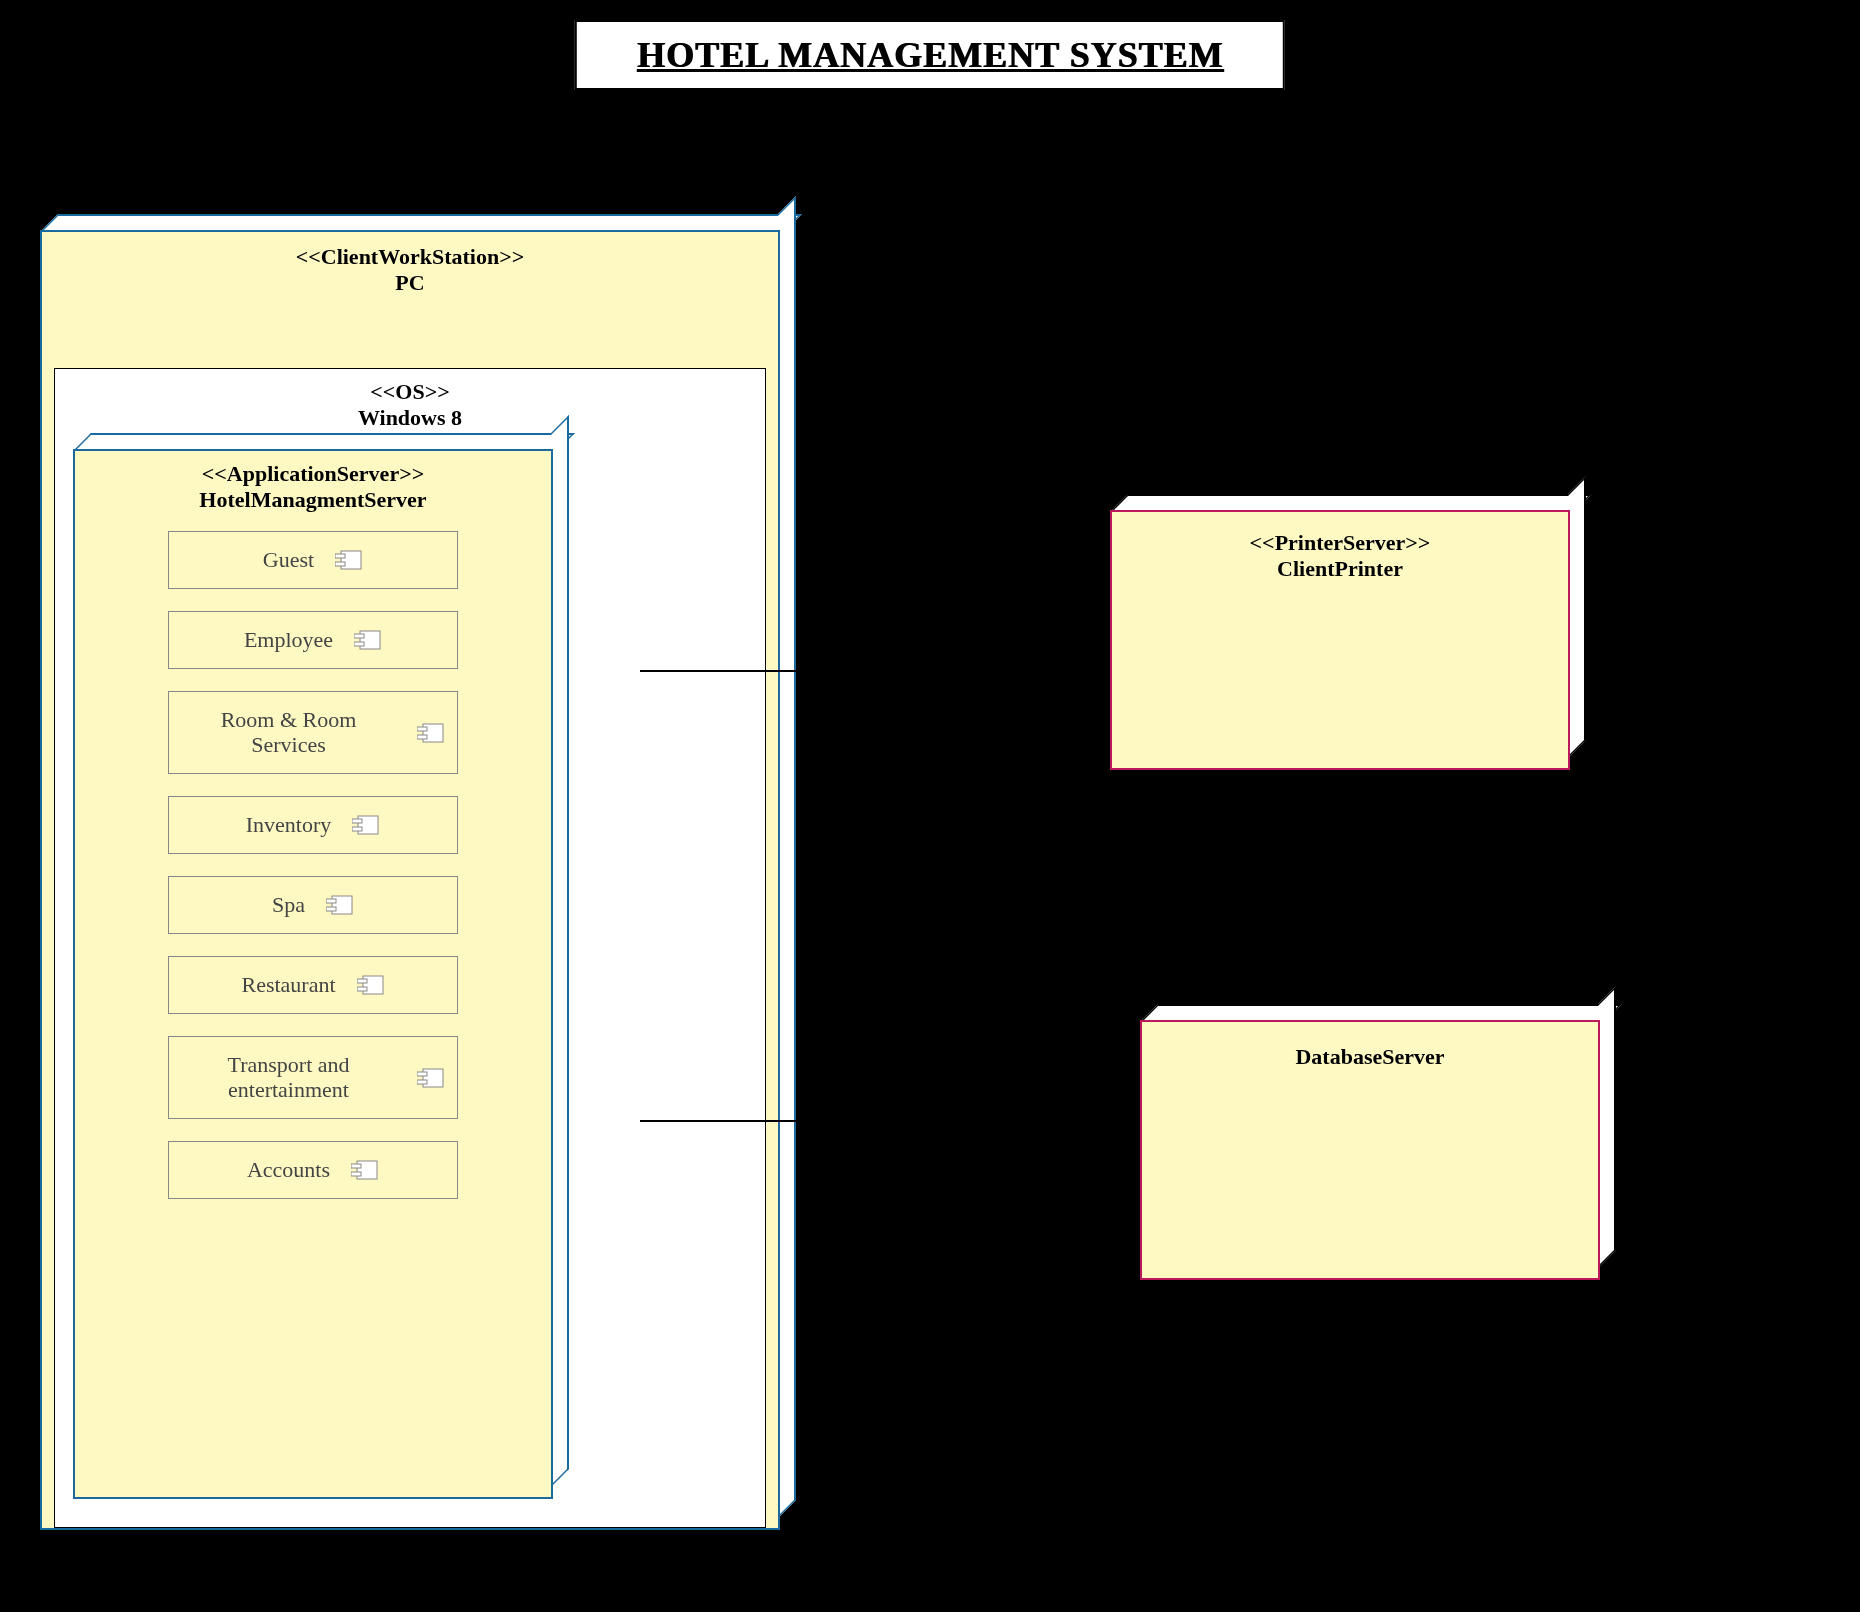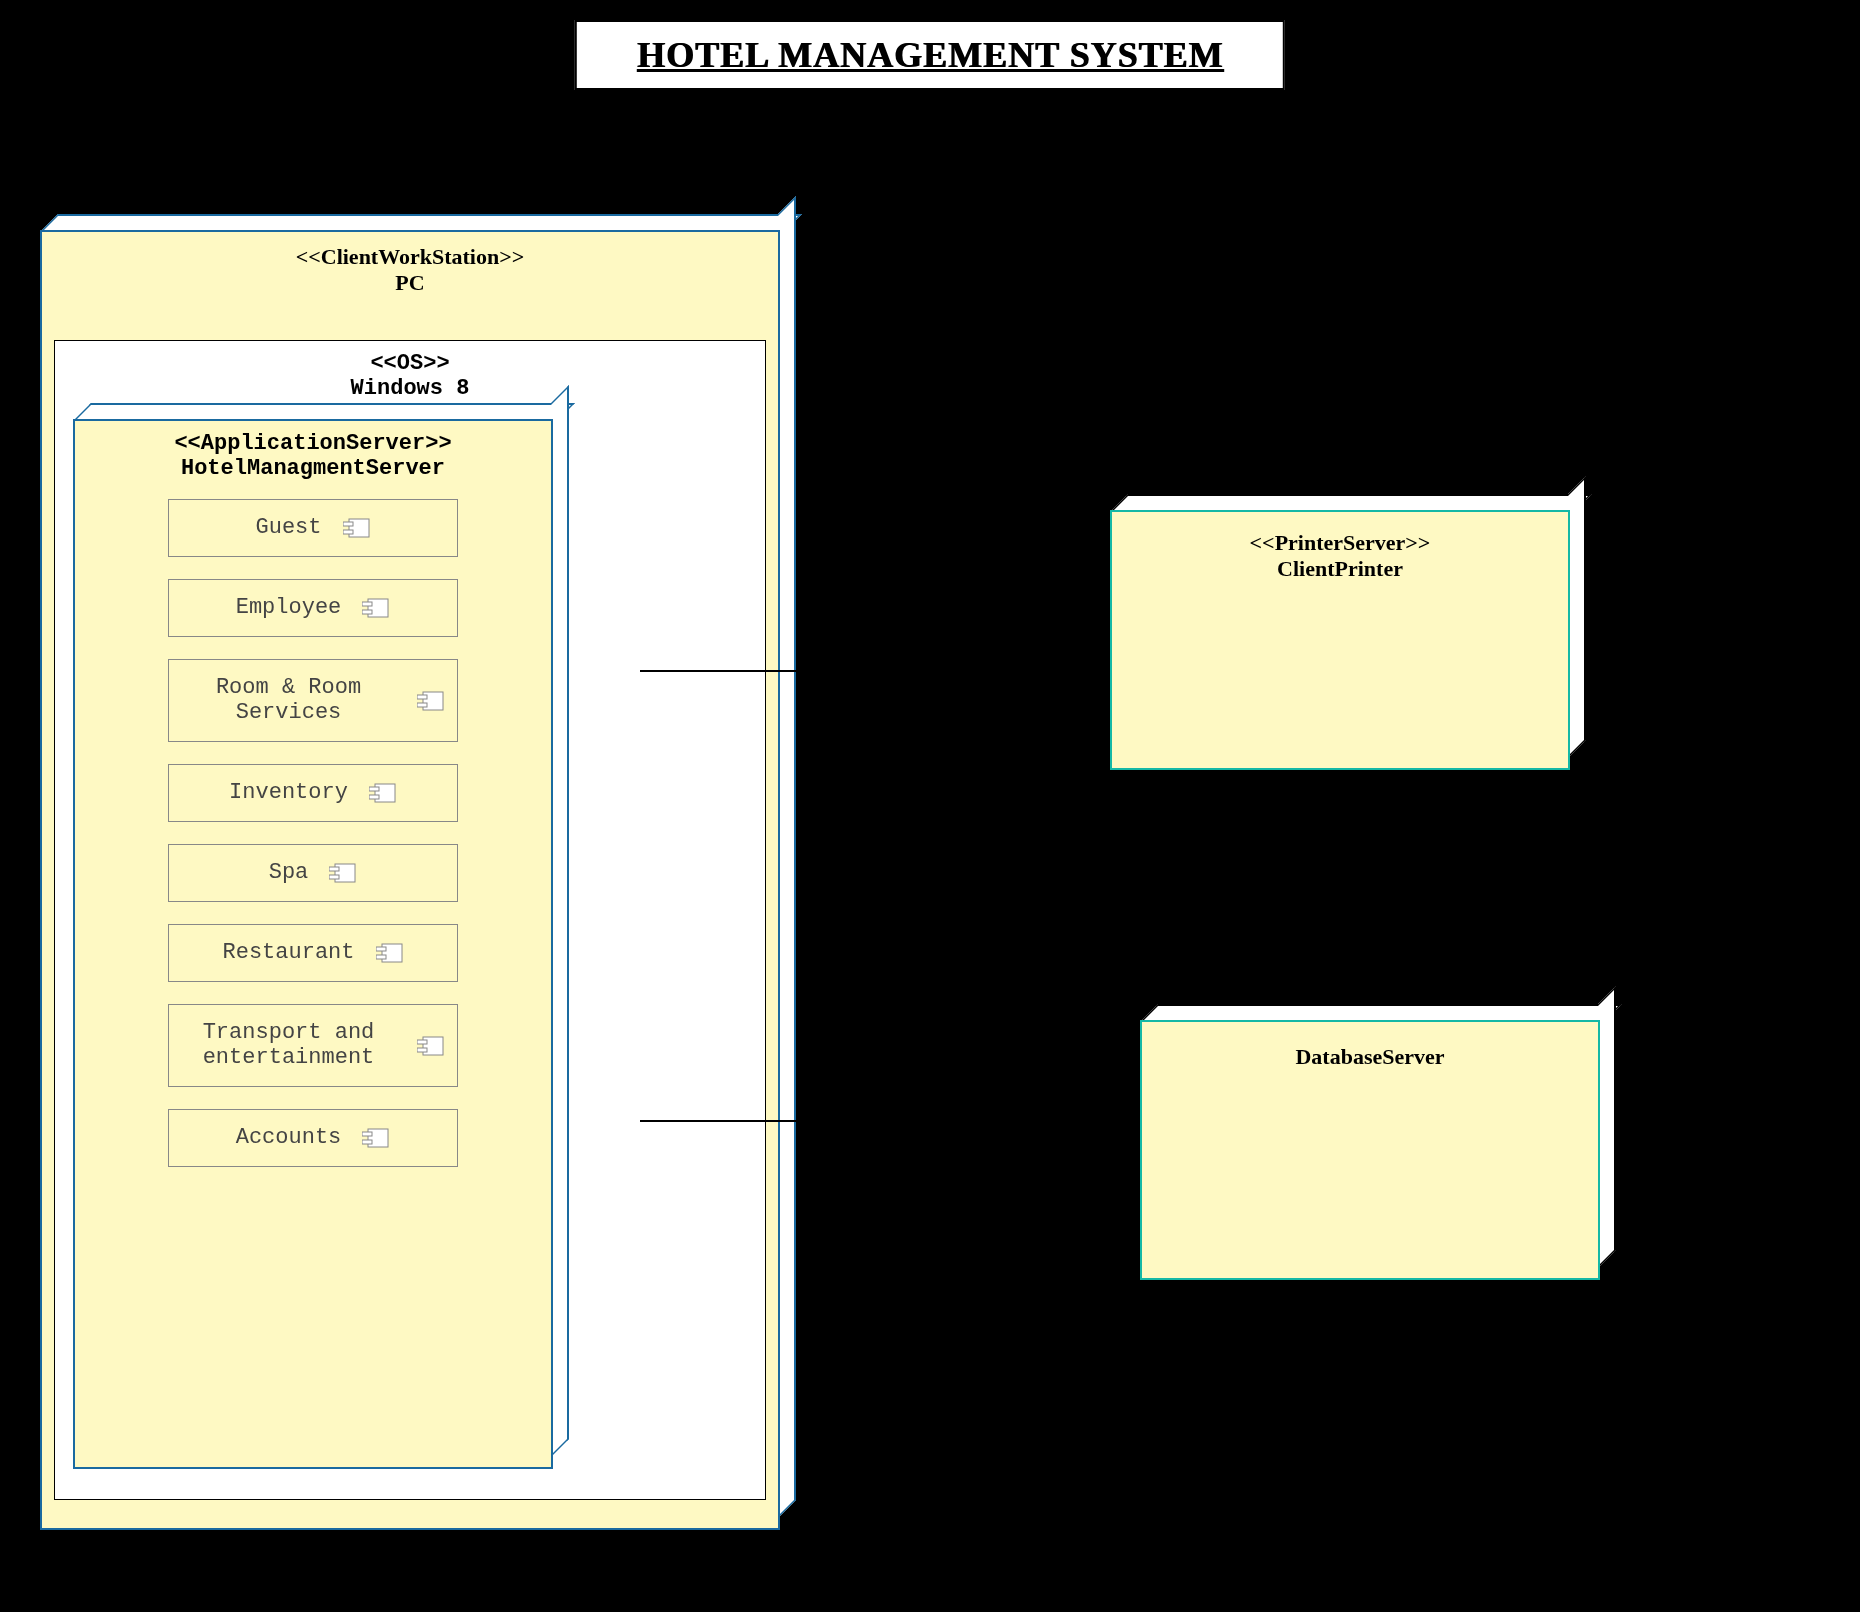--- a/index.html
+++ b/index.html
@@ -59,21 +59,21 @@
   }
   .node3d.black::before,
   .node3d.black::after { border-color: #000; }
   .front {
     position: relative;
     z-index: 1;
     width: 100%;
     height: 100%;
     padding: 12px;
   }
-  .node3d.black .front { border: 2px solid #14b8a6; }
+  .node3d.black .front { border: 2px solid #be185d; }
   .node3d.blue .front { border: 2px solid #1a6aa0; }
 
   
   .thinbox {
     border: 1px solid #000;
     background: #fff;
     padding: 10px 18px 18px 18px;
   }
   .stereo { font-weight: bold; font-size: 22px; text-align: center; }
   .nodename { font-weight: bold; font-size: 22px; text-align: center; margin-bottom: 8px; }
@@ -81,23 +81,22 @@
   
   #pc {
     top: 230px;
     left: 40px;
     width: 740px;
     height: 1300px;
   }
   #pc .front { border: 2px solid #1a6aa0; }
 
   #os {
-    margin-top: 44px;
+    margin-top: 72px;
     height: 1160px;
-    font-family: Liberation Mono, monospace;
   }
 
   #appserver {
     margin: 10px auto 0 auto;
     width: 480px;
     height: 1050px;
   }
   #appserver .front {
     padding-top: 10px;
   }

